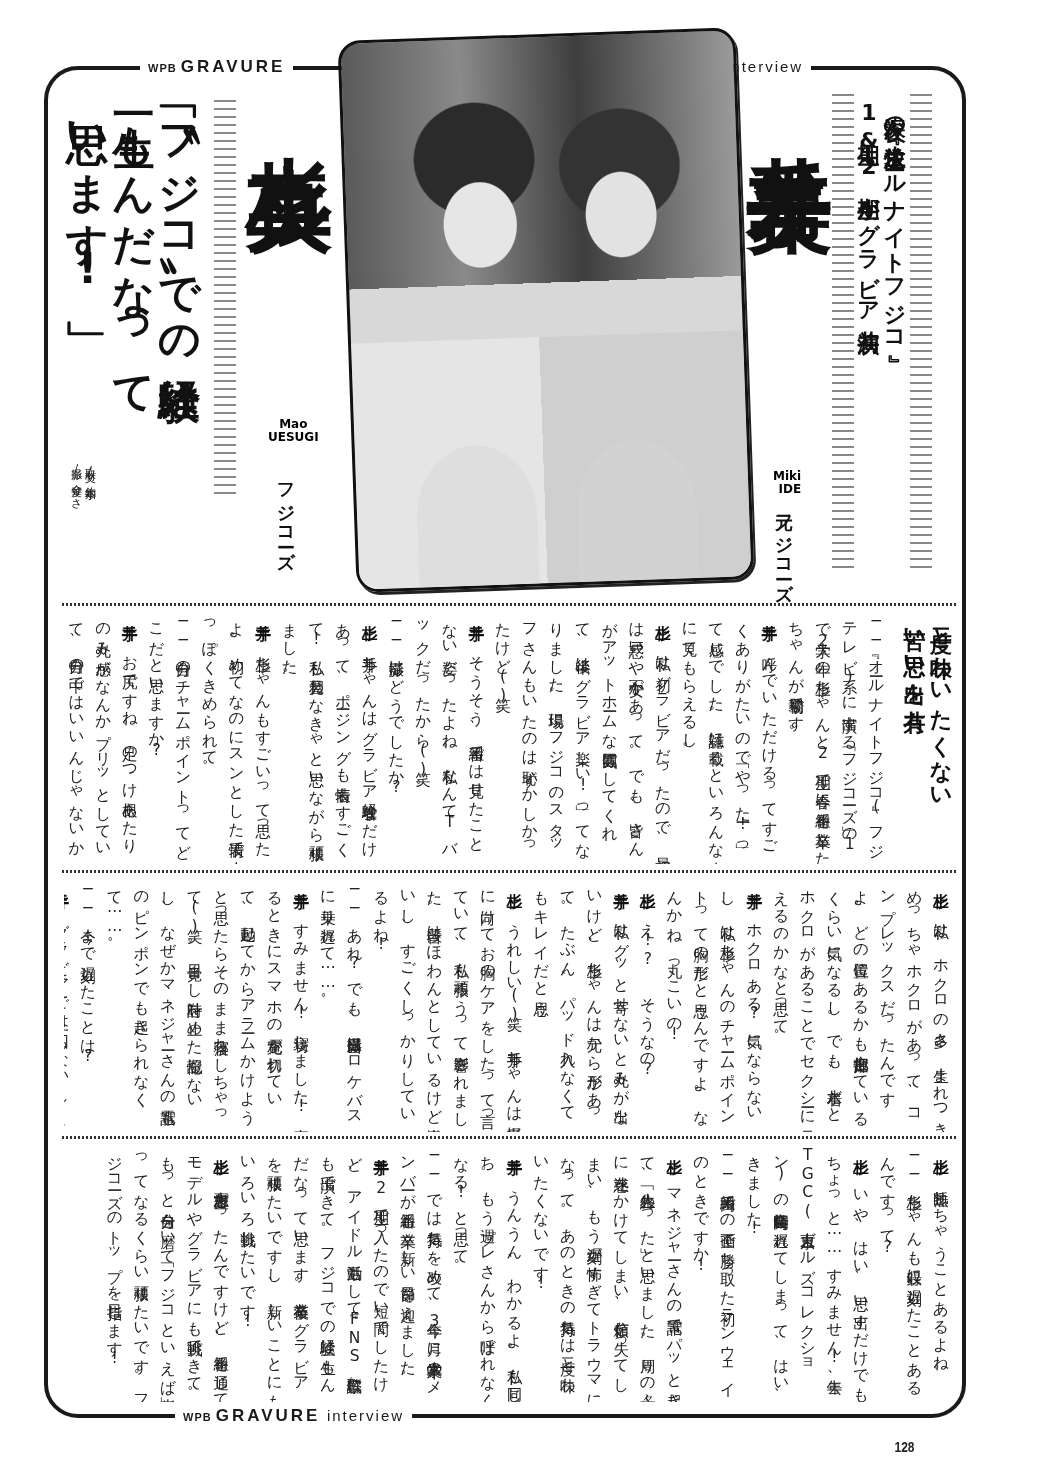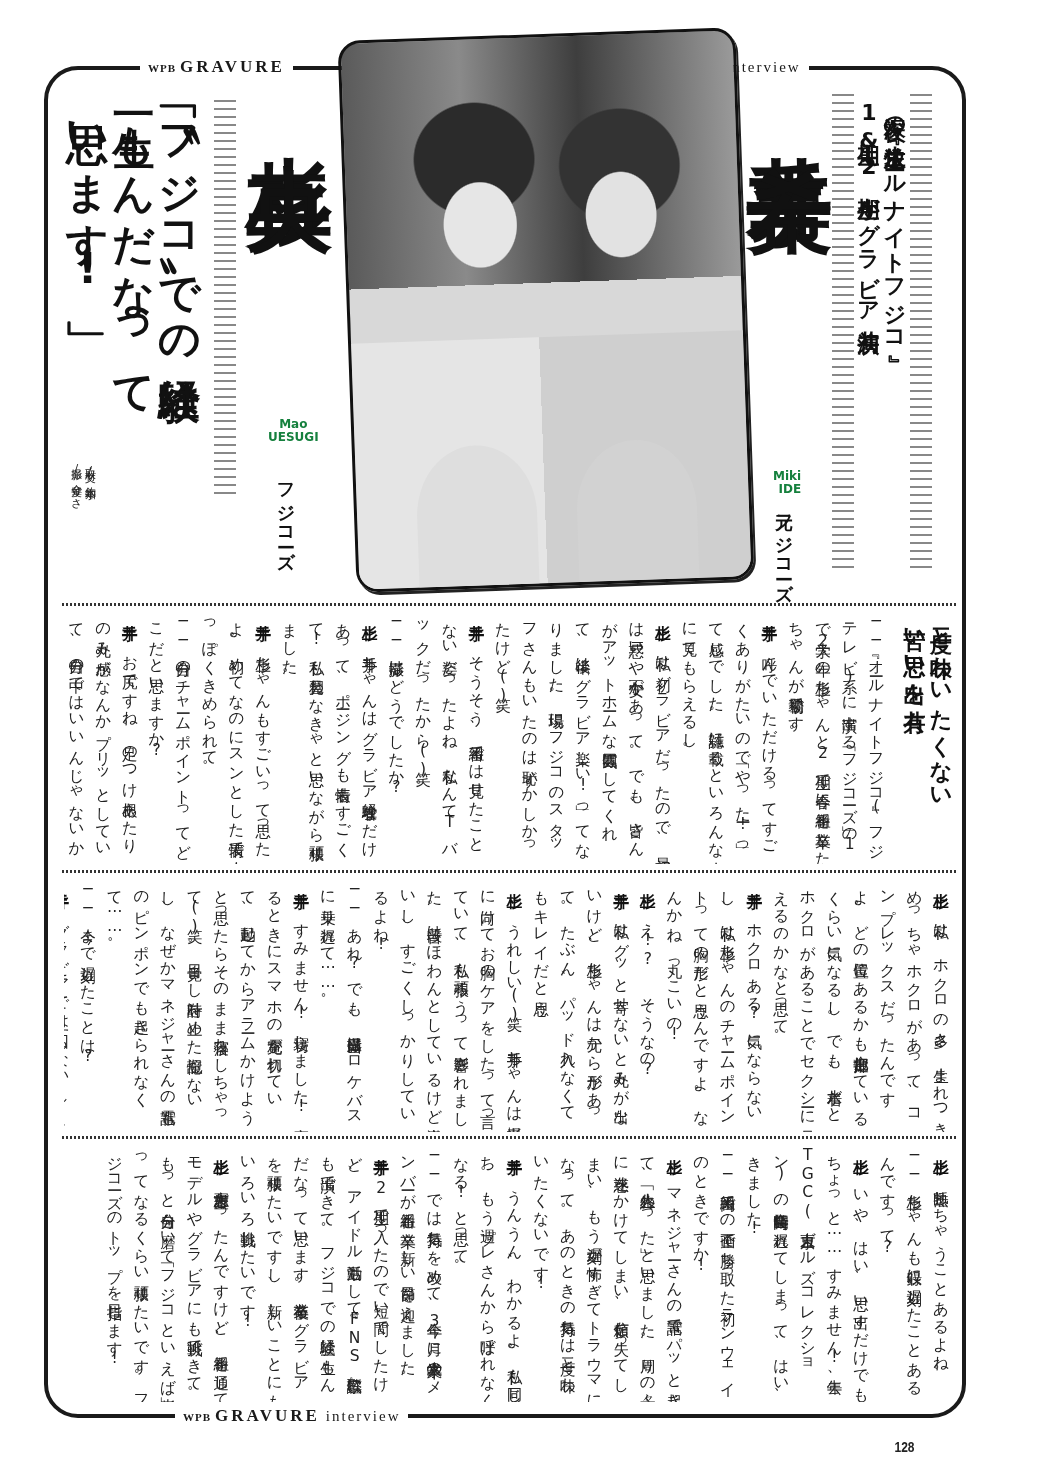--- a/index.html
+++ b/index.html
@@ -5,21 +5,21 @@
   * { box-sizing: border-box; margin: 0; padding: 0; }
   html, body { width: 1050px; height: 1482px; background: #fff; overflow: hidden; }
   body { position: relative; font-family: "DejaVu Sans", "Liberation Sans", sans-serif; color: #1a1a1a; }
 
   .frame {
     position: absolute; left: 44px; top: 66px; width: 922px; height: 1352px;
     border: 4px solid #1a1a1a; border-radius: 34px;
   }
   .frame-label {
     position: absolute; background: #fff; padding: 0 8px;
-    font-family: Liberation Serif, serif; font-weight: bold; color: #1a1a1a;
+    font-family: Liberation Sans, sans-serif; font-weight: bold; color: #1a1a1a;
     letter-spacing: 2px; white-space: nowrap;
   }
   .frame-label .small { font-size: 11px; letter-spacing: 1px; margin-right: 4px; }
   .frame-label .big { font-size: 17px; letter-spacing: 3px; }
   .frame-label .thin { font-size: 15px; font-weight: normal; letter-spacing: 2px; }
   .lbl-top-left { left: 140px; top: 57px; }
   .lbl-top-right { left: 718px; top: 58px; }
   .lbl-bottom { left: 175px; top: 1406px; }
 
   .photo {
@@ -37,21 +37,21 @@
   }
   .photo-cap { position:absolute; left:0; right:0; bottom:0; height:45%;
     background: linear-gradient(90deg, #e5e5e5 0 48%, #cfcfcf 48% 100%); }
   .photo-fig { position:absolute; width:120px; height:140px; border-radius:50% 50% 0 0; background:#dedede; bottom:0; }
 
   .vt { writing-mode: vertical-rl; -webkit-writing-mode: vertical-rl; text-orientation: upright; position: absolute; }
 
   .name-big { font-family: "DejaVu Sans", sans-serif; font-weight: bold; font-size: 86px; line-height: 1; letter-spacing: 4px; color: #111; }
   .name-ide { left: 748px; top: 86px; }
   .name-uesugi { left: 248px; top: 86px; }
-  .roman { position: absolute; font-family: "DejaVu Sans", sans-serif; font-weight: bold; font-size: 12px; line-height: 1.1; color: #15803d; }
+  .roman { position: absolute; font-family: "DejaVu Sans", sans-serif; font-weight: bold; font-size: 12px; line-height: 1.1; color: #000000; }
   .roman-ide { left: 773px; top: 470px; text-align: right; }
   .roman-uesugi { left: 268px; top: 418px; text-align: center; }
   .group { font-family: "DejaVu Sans", sans-serif; font-weight: bold; font-size: 18px; line-height: 1; letter-spacing: 2px; color: #111; }
   .group-ide { left: 775px; top: 500px; }
   .group-uesugi { left: 277px; top: 470px; }
 
   .stripes { position: absolute; width: 22px;
     background: repeating-linear-gradient(180deg, #888 0 2px, transparent 2px 8px); }
   .st1 { left: 832px; top: 94px; height: 480px; }
   .st2 { left: 910px; top: 94px; height: 480px; }

